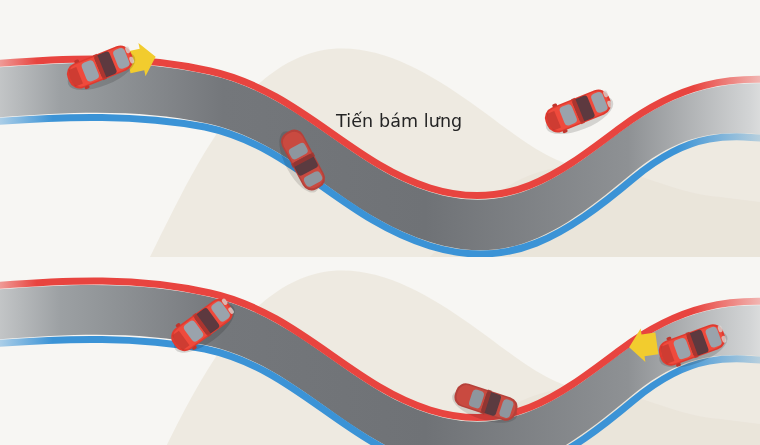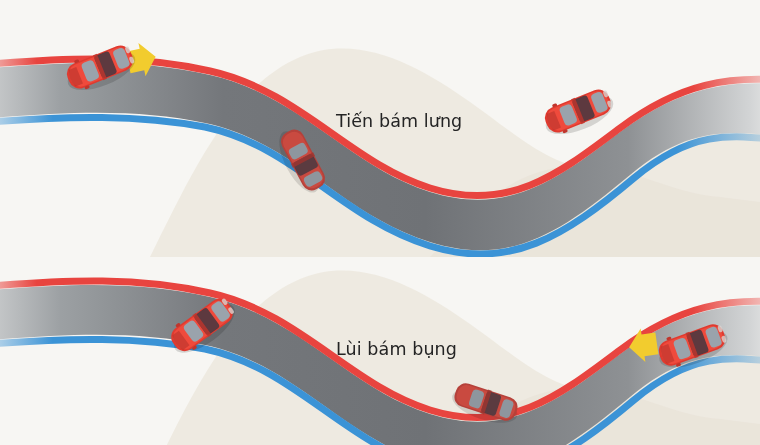--- a/index.html
+++ b/index.html
@@ -202,14 +202,13 @@
           <rect x="-22" y="12.5" width="5" height="3" rx="1.5" fill="#c0352c"></rect>
           <rect x="30" y="-9" width="4" height="7" rx="2" fill="#d8d3cf" opacity="0.8"></rect>
           <rect x="30" y="2" width="4" height="7" rx="2" fill="#d8d3cf" opacity="0.8"></rect>
         </g>
       </g>
     </svg>
   </div>
 
   <div class="label" id="label-top">Tiến bám lưng</div>
 
-  <div class="label" id="label-bottom">Lùi bám bụng</div>
 </div>
 
 </body></html>

